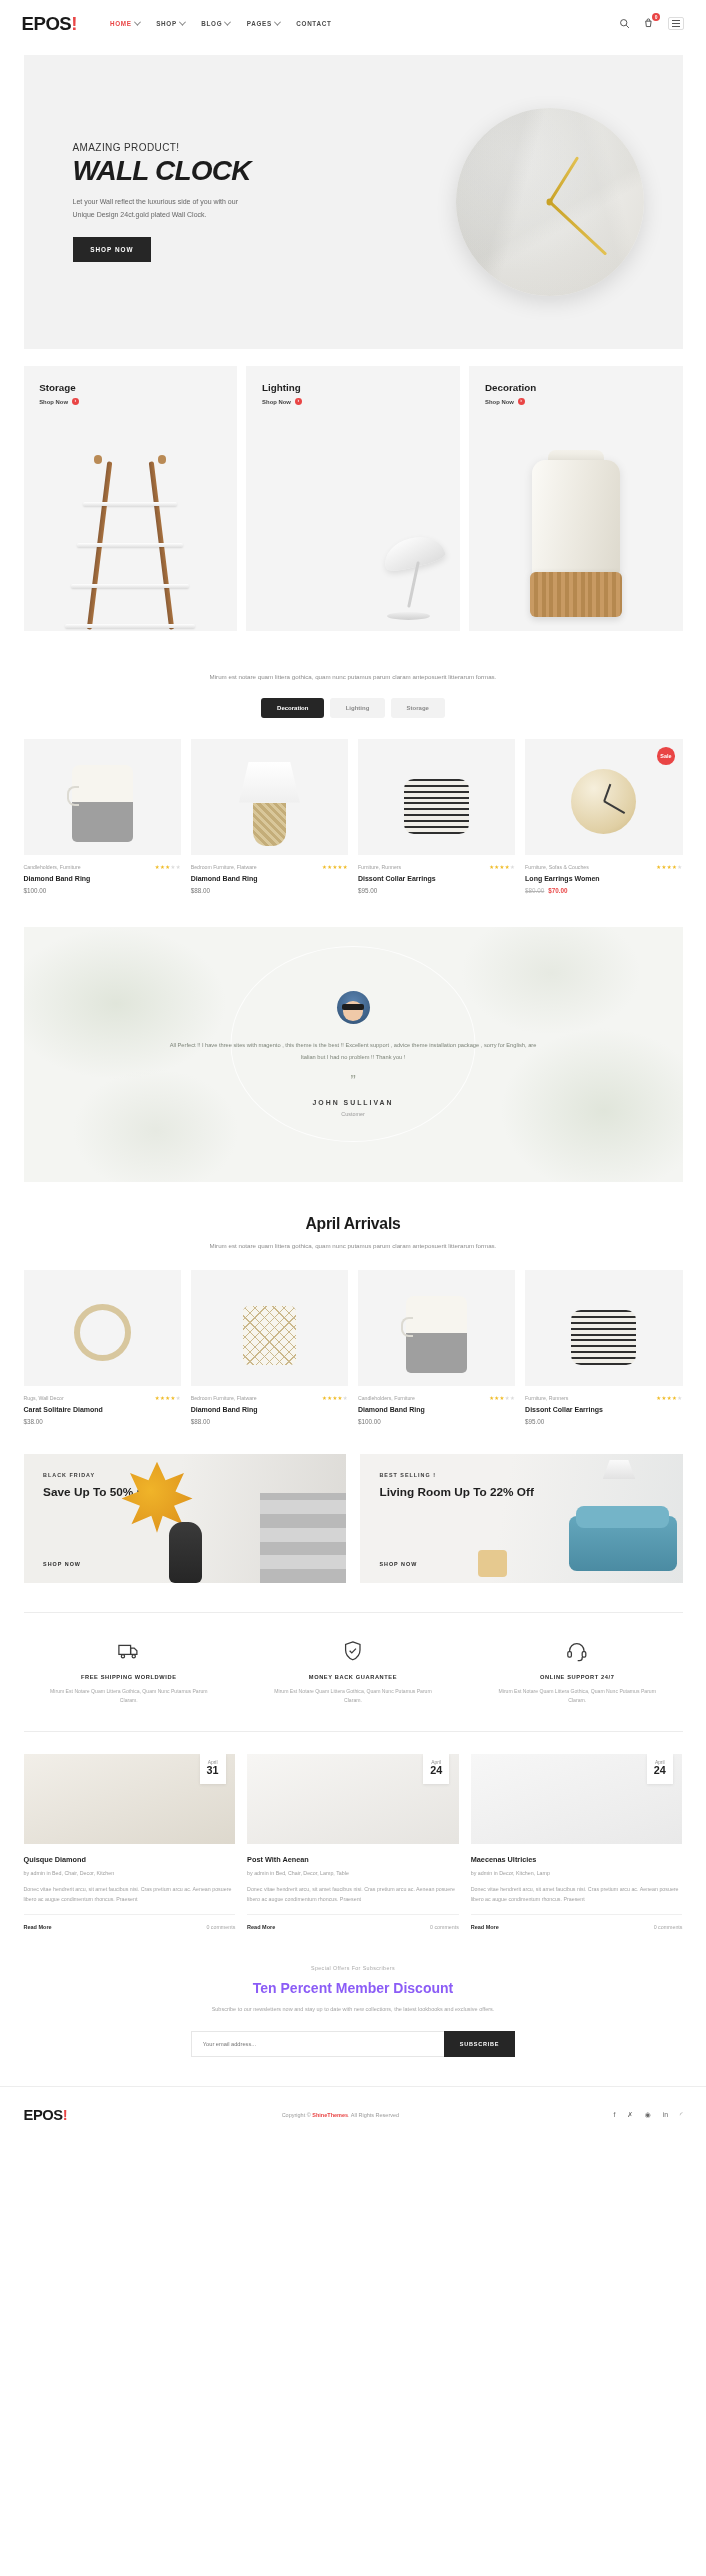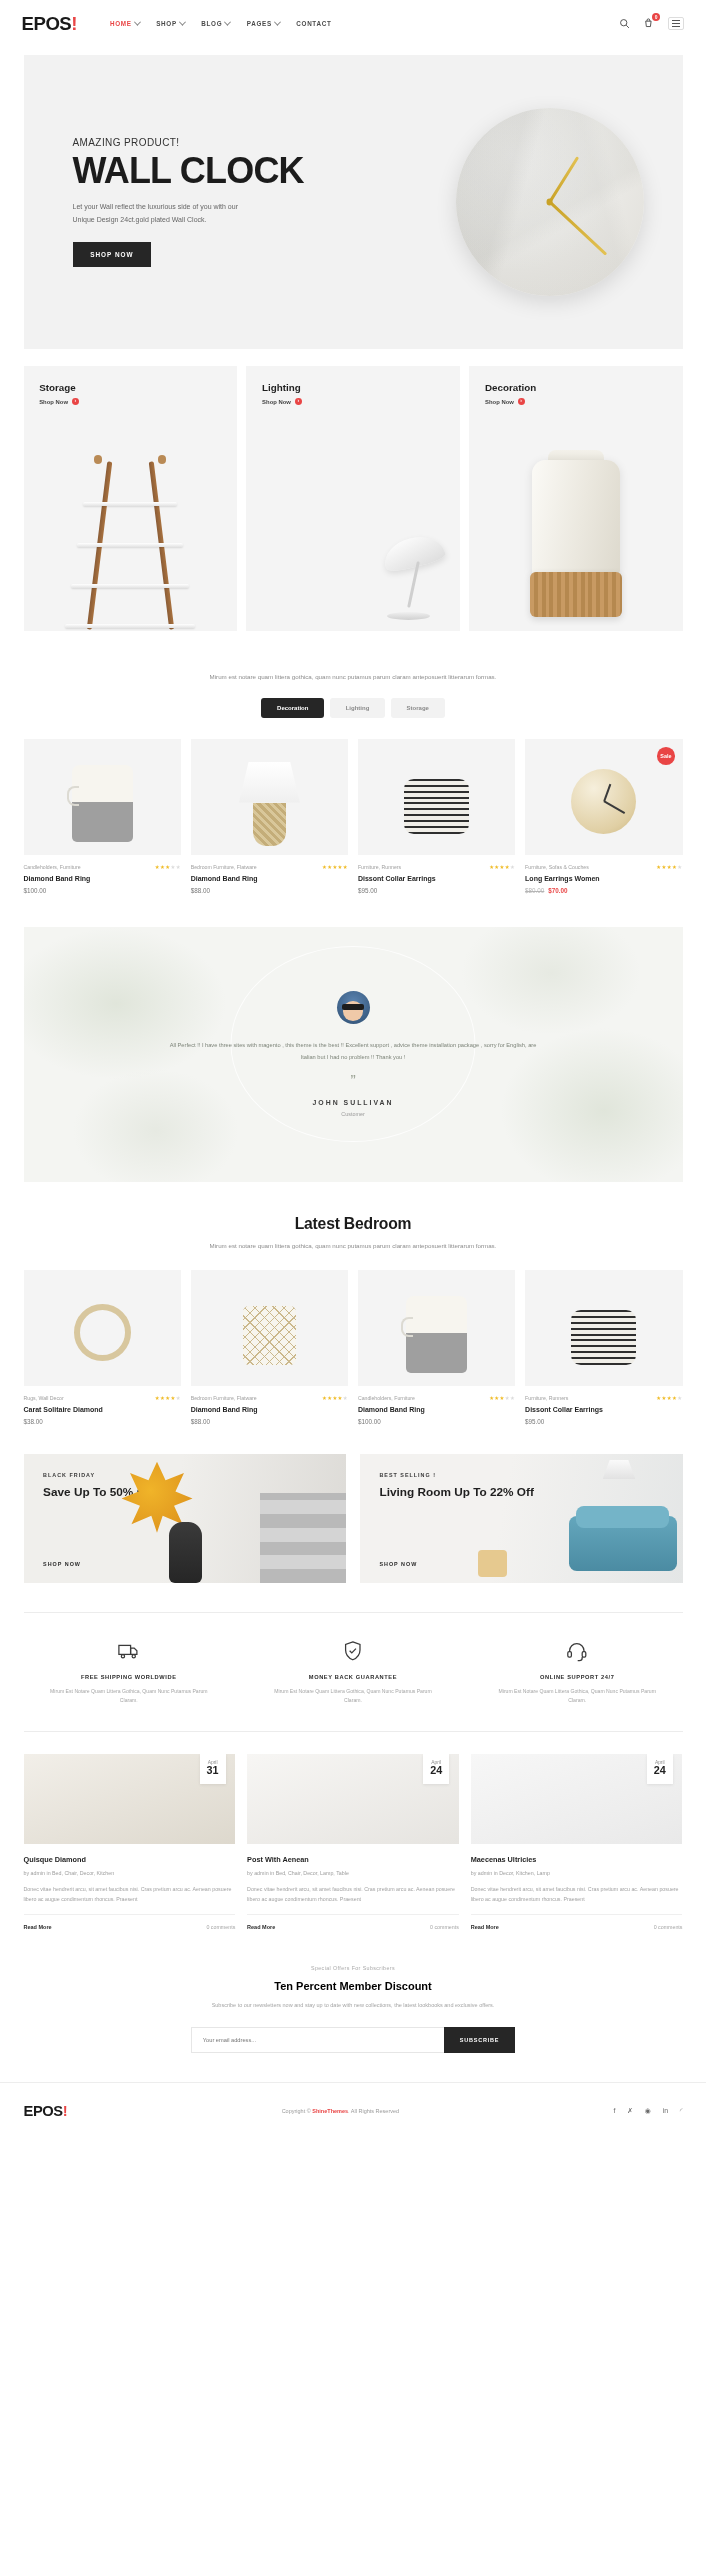--- a/index.html
+++ b/index.html
@@ -87,25 +87,26 @@
     overflow: hidden;
   }
   .hero-text { padding-left: 49px; width: 46%; z-index: 2;}
   .hero-kicker {
     font-size: 10px;
     letter-spacing: 0.4px;
     color: #333;
     margin-bottom: 2px;
   }
   .hero-title {
-    font-size: 36px;
+    font-size: 28px;
     font-weight: 800;
     letter-spacing: -0.8px;
     color: #1c1c1c;
     margin-bottom: 9.8px;
+    font-style: italic;
   }
   .hero-desc {
     font-size: 7px;
     line-height: 1.8;
     color: #666;
     margin-bottom: 15.7px;
     max-width: 172px;
   }
   .btn-dark {
     display: inline-block;
@@ -424,21 +425,21 @@
   .blog-foot {
     display:flex; justify-content: space-between; align-items:center;
     margin-top: 10.8px; padding-top: 8.8px; border-top: 1px solid #efefef;
   }
   .blog-more { font-size: 5.5px; font-weight: 700; color: #2b2b2b; cursor:pointer;}
   .blog-comments { font-size: 5.3px; color: #a5a5a5; }
 
   
   .news { text-align: center; padding: 35px 23.5px 29px; }
   .news-kicker { font-size: 5.3px; color: #a8a8a8; letter-spacing: 0.4px;}
-  .news-title { font-size: 11px; font-weight: 700; color: #000000; margin-top: 8.8px;}
+  .news-title { font-size: 14px; font-weight: 700; color: #8b5cf6; margin-top: 8.8px;}
   .news-sub { font-size: 5.5px; color: #a5a5a5; margin-top: 9.8px;}
   .news-form {
     margin: 19.6px auto 0; display: flex; justify-content: center; width: 324px;
   }
   .news-input {
     flex: 1; height: 25.5px; border: 1px solid #e6e6e6; border-right: none;
     padding: 0 10.8px; font-size: 5.7px; color: #888;
     font-family: "Liberation Sans", sans-serif; outline: none; background:#fff;
   }
   .news-btn {
@@ -644,21 +645,21 @@
       <div class="face"></div>
         <div class="glass"></div>
     </div>
     <div class="testi-quote">All Perfect !! I have three sites with magento , this theme is the best !! Excellent support , advice theme installation package , sorry for English, are Italian but I had no problem !! Thank you !</div>
     <div class="quote-mark">”</div>
     <div class="testi-name">JOHN SULLIVAN</div>
     <div class="testi-role">Customer</div>
   </div>
 
   <div class="sec-head">
-    <div class="sec-title">Latest Bedroom</div>
+    <div class="sec-title">April Arrivals</div>
     <div class="sec-sub">Mirum est notare quam littera gothica, quam nunc putamus parum claram anteposuerit litterarum formas.</div>
   </div>
   <div class="prod-grid" id="arrivals-grid">
       <div class="prod-card">
         <div class="prod-img">
           <div class="p-ring"></div>
         </div>
         <div class="prod-meta">
           <div class="prod-cat">Rugs, Wall Decor</div>
           <div class="stars">★★★★<span class="off">★</span></div>

